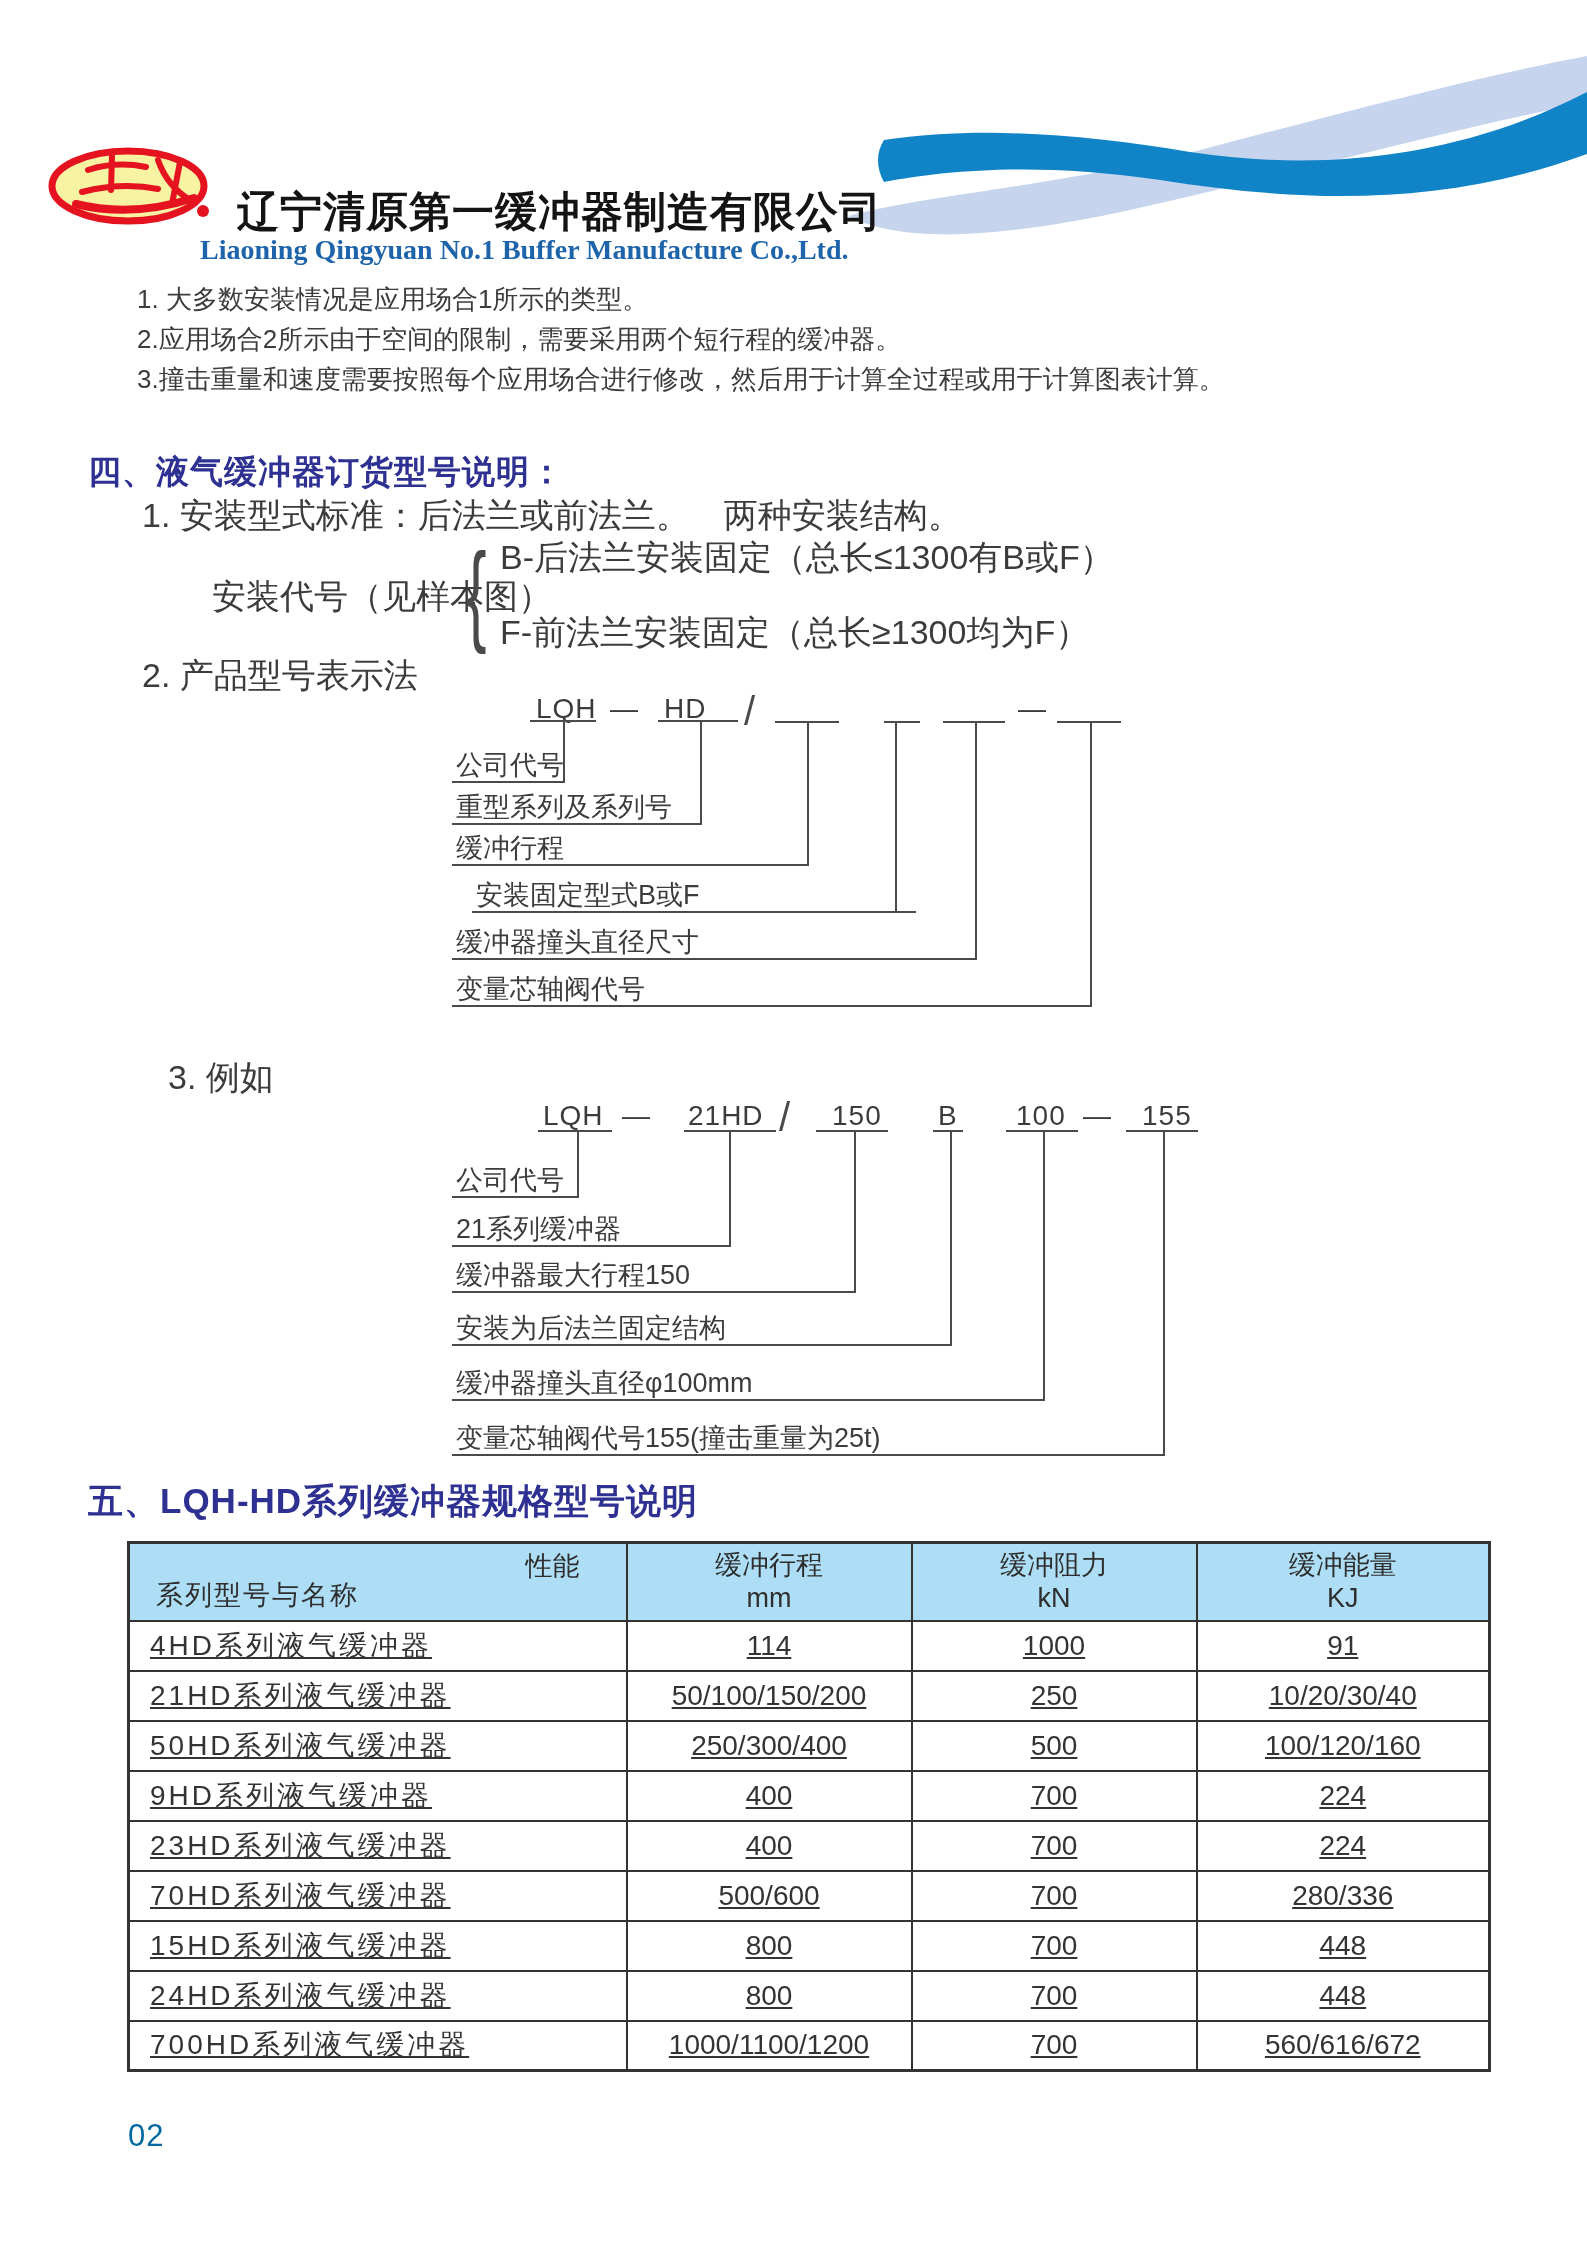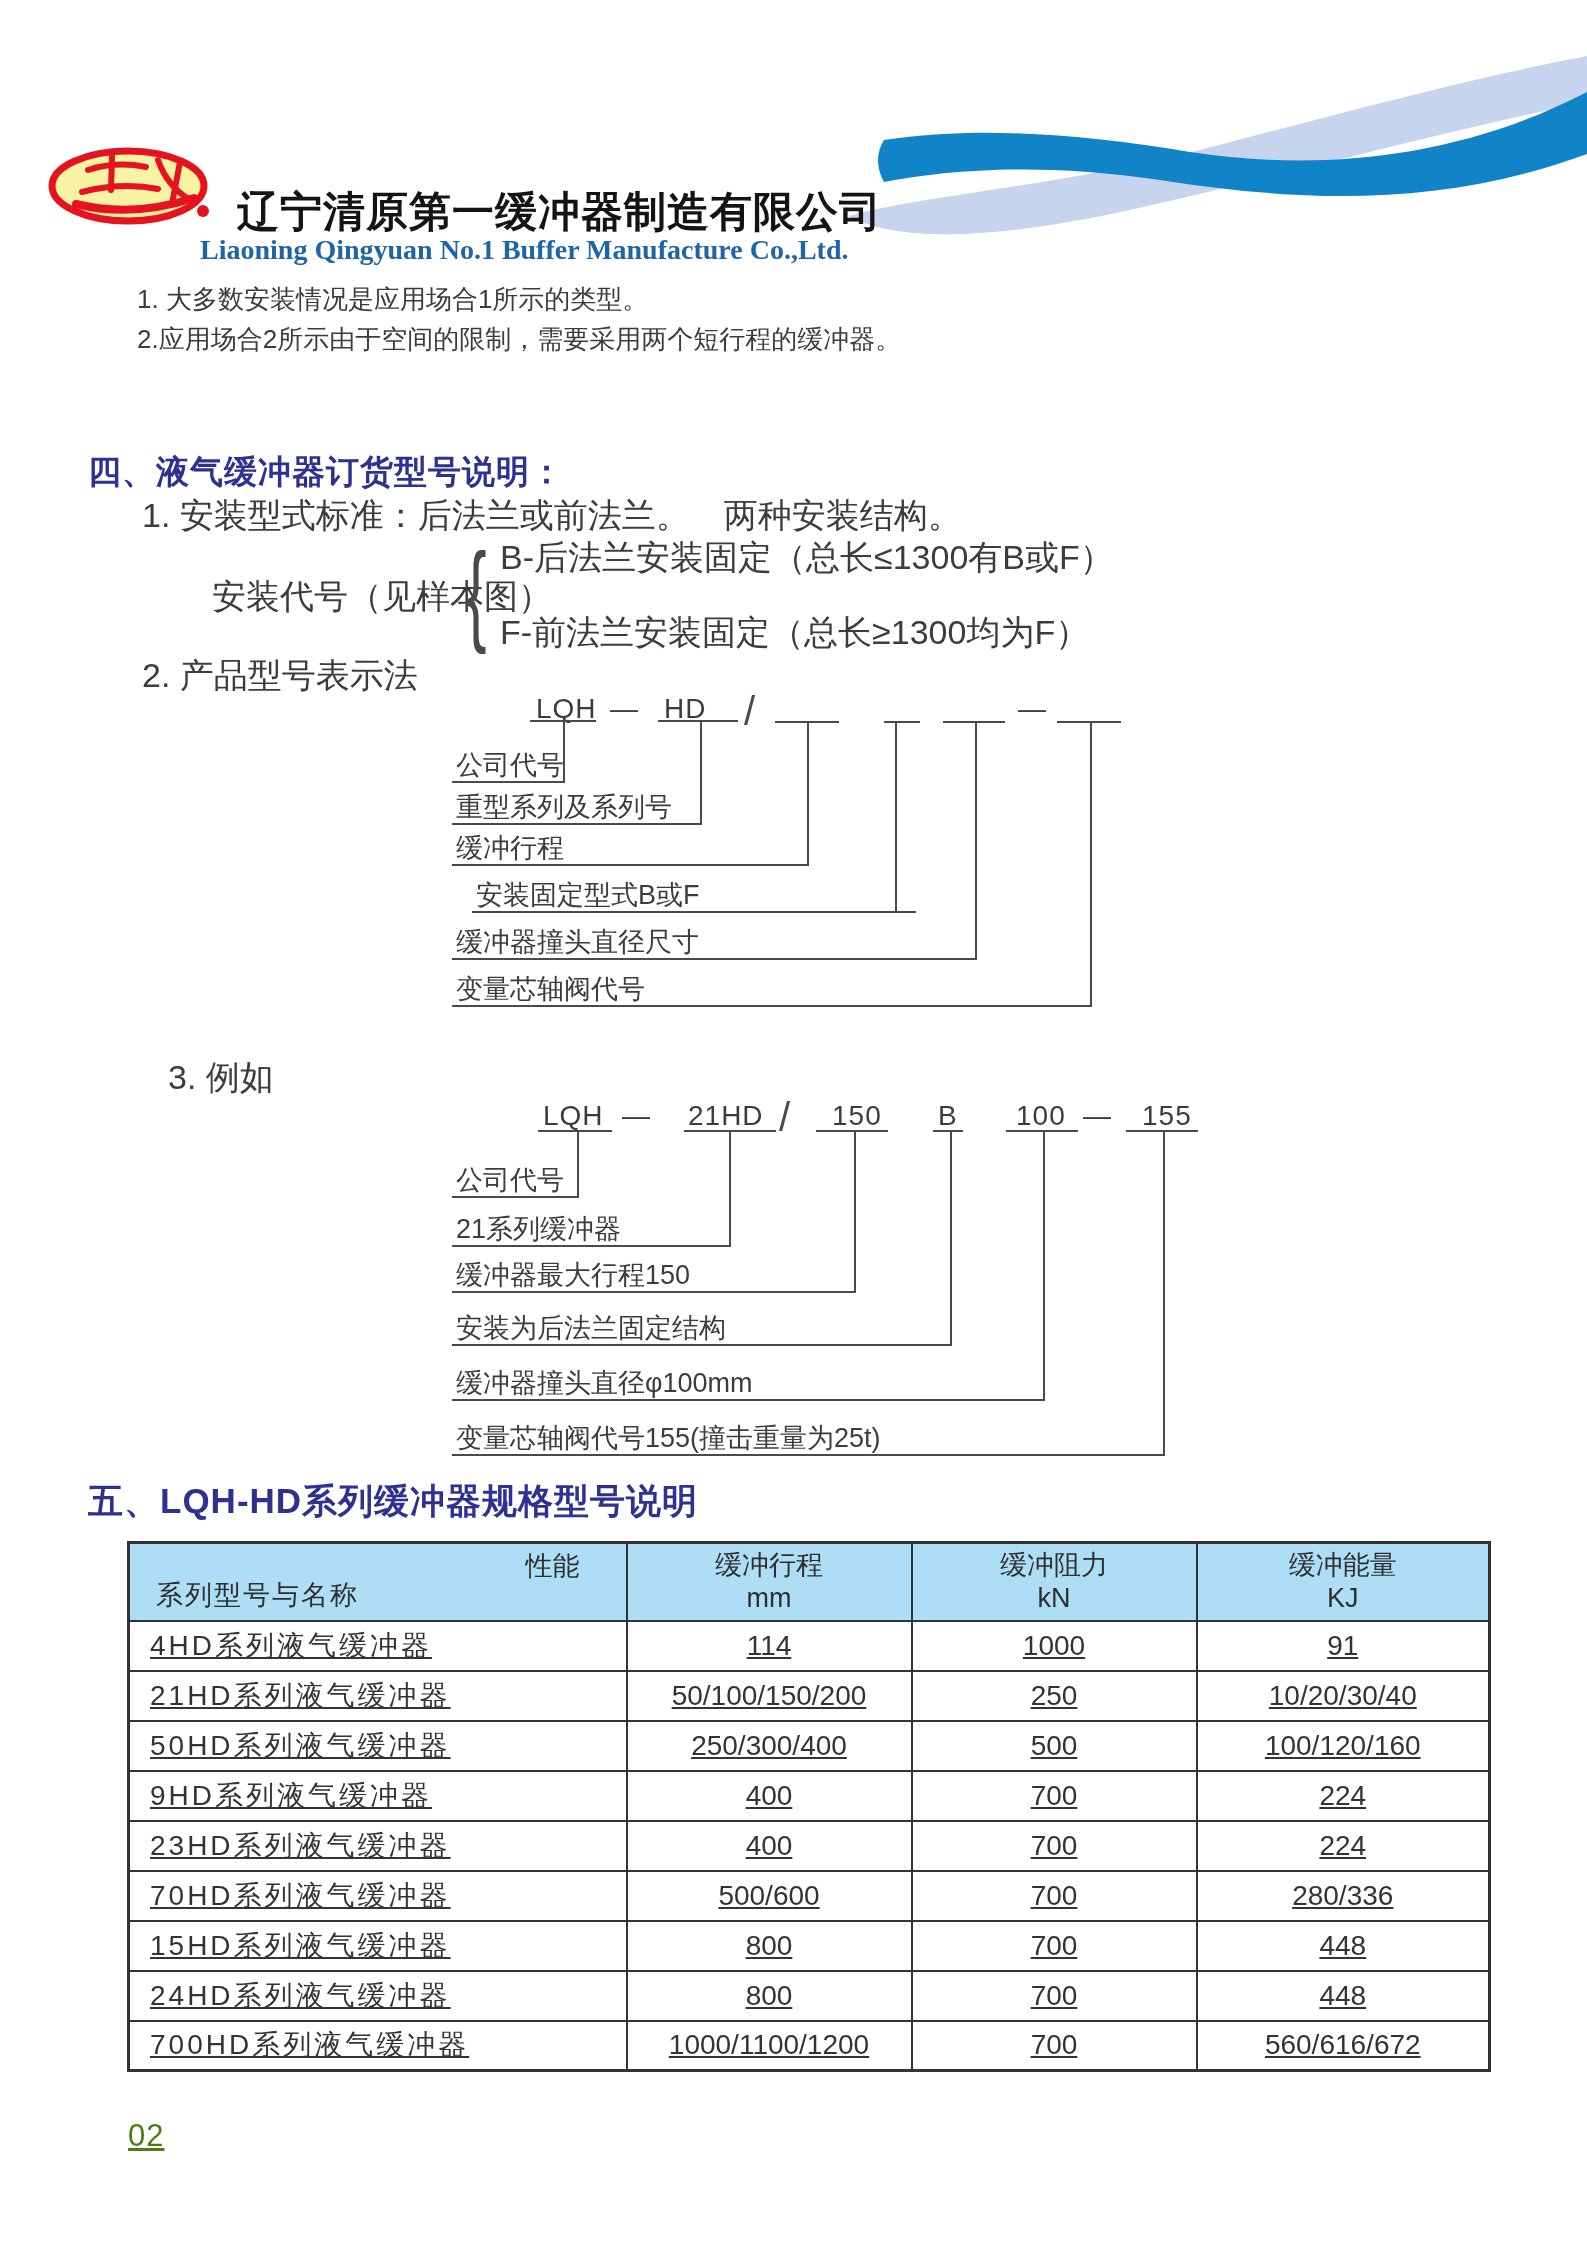--- a/index.html
+++ b/index.html
@@ -30,21 +30,21 @@
   table.spec th{background:#aedef5;height:78px;font-weight:400;font-size:27px;color:#2e2e2e;
                 text-align:center;vertical-align:middle;line-height:33px;}
   table.spec td{height:50px;font-size:28px;color:#333;text-align:center;vertical-align:middle;text-decoration:underline;}
   table.spec td.rowname{text-align:left;padding-left:20px;letter-spacing:3px;}
   th.corner{position:relative;padding:0;
             background-image:linear-gradient(to bottom right,
               transparent calc(50% - 2px), #333 calc(50% - 1px),
               #333 calc(50% + 1px), transparent calc(50% + 2px));}
   .corner-top{position:absolute;top:6px;right:46px;font-size:27px;}
   .corner-bottom{position:absolute;bottom:8px;left:26px;font-size:27px;letter-spacing:2px;}
-  .pagenum{font-size:31px;color:#4d7c0f;letter-spacing:1px;text-decoration:underline;}
+  .pagenum{font-size:31px;color:#0369a1;letter-spacing:1px;}
 </style>
 </head>
 <body>
 
 <div id="page">
 
   <svg class="abs" style="left:0;top:0;" width="1587" height="260" viewBox="0 0 1587 260">
     <path d="M 848 216 C 930 194, 1060 186, 1200 150 C 1330 116, 1470 78, 1587 56
              L 1587 102 C 1440 132, 1280 176, 1130 210 C 1010 236, 906 246, 848 216 Z" fill="#c7d4ee"></path>
     <path d="M 884 140 C 980 126, 1080 134, 1190 152 C 1320 172, 1460 158, 1587 92
@@ -65,20 +65,22 @@
     <circle cx="163" cy="71" r="6" fill="#e5121f"></circle>
   </svg>
 
   <div class="abs company-cn" style="left:237px;top:140px;margin-top:44px;">辽宁清原第一缓冲器制造有限公司</div>
   <div class="abs company-en" style="left:200px;top:194px;">Liaoning Qingyuan No.1 Buffer Manufacture Co.,Ltd.</div>
 
   <div class="abs note" style="left:137px;top:284px;">
     <span>1. 大多数安装情况是应用场合1所示的类型。</span></div>
   <div class="abs note" style="left:137px;top:324px;">
     <span>2.应用场合2所示由于空间的限制，需要采用两个短行程的缓冲器。</span></div>
+  <div class="abs note" style="left:137px;top:364px;">
+    <span>3.撞击重量和速度需要按照每个应用场合进行修改，然后用于计算全过程或用于计算图表计算。</span></div>
 
   <div class="abs h4" style="left:88px;top:450px;">四、液气缓冲器订货型号说明：</div>
   <div class="abs bodyline" style="left:142px;top:500px;">1. 安装型式标准：后法兰或前法兰。　两种安装结构。</div>
 
   <div class="abs bodyline" style="left:212px;top:581px;">安装代号（见样本图）</div>
   <div class="abs brace" style="left:466px;top:550px;">{</div>
   <div class="abs bodyline" style="left:500px;top:542px;">B-后法兰安装固定（总长≤1300有B或F）</div>
   <div class="abs bodyline" style="left:500px;top:617px;">F-前法兰安装固定（总长≥1300均为F）</div>
 
   <div class="abs bodyline" style="left:142px;top:660px;">2. 产品型号表示法</div>

